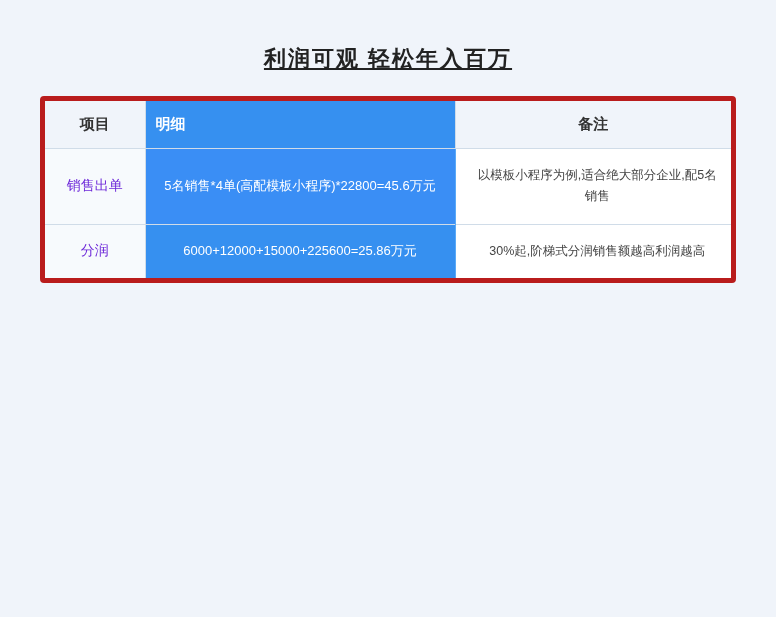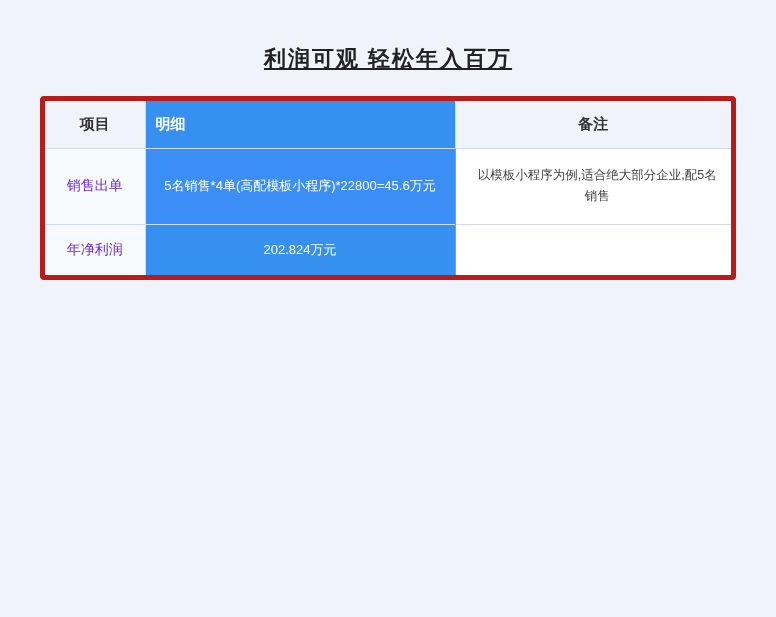--- a/index.html
+++ b/index.html
@@ -141,20 +141,20 @@
           <th class="col-remark">备注</th>
         </tr>
       </thead>
       <tbody id="table-body">
       <tr>
             <td class="col-item">销售出单</td>
             <td class="col-detail">5名销售*4单(高配模板小程序)*22800=45.6万元</td>
             <td class="col-remark">以模板小程序为例,适合绝大部分企业,配5名销售</td>
           </tr>
           <tr>
-            <td class="col-item">年净利润</td>
-            <td class="col-detail">202.824万元</td>
-            <td class="col-remark"></td>
+            <td class="col-item">分润</td>
+            <td class="col-detail">6000+12000+15000+225600=25.86万元</td>
+            <td class="col-remark">30%起,阶梯式分润销售额越高利润越高</td>
           </tr>
         </tbody>
     </table>
   </div>
 </div>
 
 </body></html>

